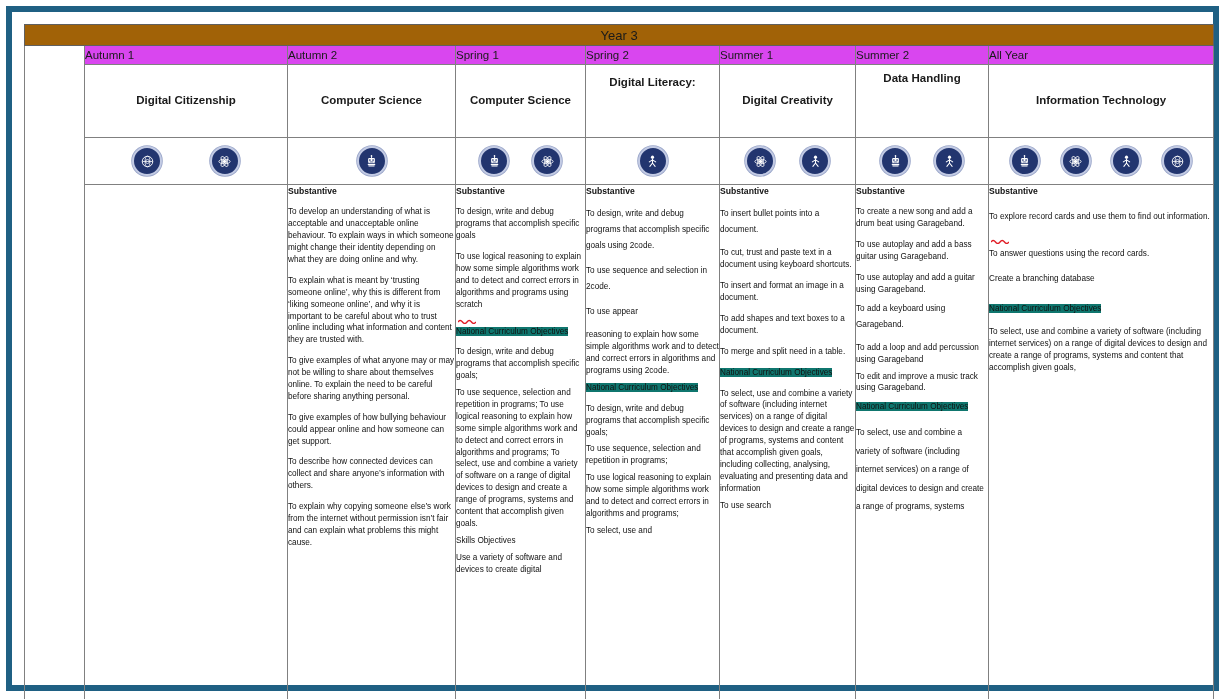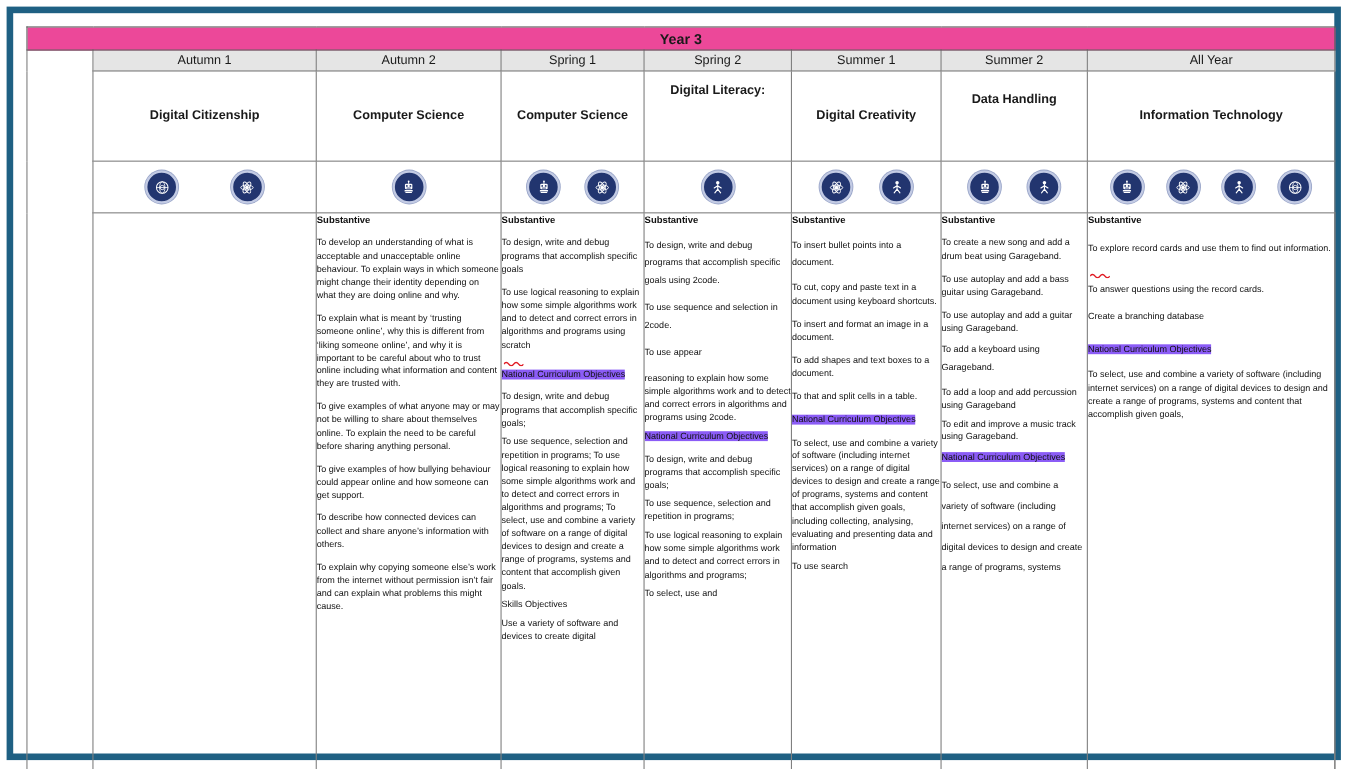--- a/index.html
+++ b/index.html
@@ -37,34 +37,33 @@
     table-layout: fixed;
   }
   #curriculum-table td {
     border: 1px solid #808080;
     vertical-align: top;
     padding: 0;
   }
 
   
   .title-cell {
-    background: #ec4899;
+    background: #a16207;
     text-align: center;
-    font-weight: bold;
+    font-weight: normal;
     font-size: 13px;
     color: #1a1a1a;
     height: 20px;
     vertical-align: middle !important;
     border: 1px solid #606060 !important;
   }
 
   
   .term-cell {
-    background: #e5e5e5;
-    text-align: center;
+    background: #d946ef;
     font-size: 11.5px;
     color: #1a1a1a;
     height: 18px;
     vertical-align: middle !important;
   }
 
   
   .subject-cell {
     text-align: center;
     font-weight: bold;
@@ -127,21 +126,21 @@
     margin-bottom: 9px;
     display: block;
   }
   .para {
     margin: 0 0 9px 0;
   }
   .para.tight { margin-bottom: 5px; }
   .para.loose { line-height: 1.95; }
   .para.vloose { line-height: 2.25; }
   .hl-yellow {
-    background: #8b5cf6;
+    background: #0f766e;
     box-decoration-break: clone;
     -webkit-box-decoration-break: clone;
   }
   .nc-head {
     margin: 0 0 9px 0;
     line-height: 1.45;
   }
   .nc-head.loose { line-height: 1.95; }
   .squiggle {
     display: block;
@@ -182,21 +181,21 @@
       <td class="term-cell">Summer 2</td>
       <td class="term-cell">All Year</td>
     </tr>
 
     <tr>
       <td class="subject-cell">Digital Citizenship</td>
       <td class="subject-cell">Computer Science</td>
       <td class="subject-cell">Computer Science</td>
       <td class="subject-cell" style="vertical-align:top !important;padding-top:10px">Digital Literacy:</td>
       <td class="subject-cell">Digital Creativity</td>
-      <td class="subject-cell" style="vertical-align:top !important;padding-top:19px">Data Handling</td>
+      <td class="subject-cell" style="vertical-align:top !important;padding-top:6px">Data Handling</td>
       <td class="subject-cell">Information Technology</td>
     </tr>
 
     <tr>
       <td class="icon-cell">
         <div class="icon-row">
           <span class="badge">
             <svg width="15" height="15" viewBox="0 0 16 16">
                   <circle cx="8" cy="8" r="5.6" fill="none" stroke="#ffffff" stroke-width="1"></circle>
                   <ellipse cx="8" cy="8" rx="2.6" ry="5.6" fill="none" stroke="#ffffff" stroke-width=".8"></ellipse>
@@ -382,24 +381,24 @@
         <p class="nc-head"><span class="hl-yellow">National Curriculum Objectives</span></p>
         <p class="para tight">To design, write and  debug programs that accomplish specific  goals;</p>
         <p class="para tight">To use sequence, selection and repetition in programs;</p>
         <p class="para tight">To use logical reasoning to explain  how some simple  algorithms work and to detect and correct errors in algorithms and programs;</p>
         <p class="para">To select, use and</p>
       </td>
 
       <td class="body-cell">
         <span class="sub-head">Substantive</span>
         <p class="para loose">To insert bullet points into a document.</p>
-        <p class="para">To cut, copy and paste text in a  document using  keyboard shortcuts.</p>
+        <p class="para">To cut, trust and paste text in a  document using  keyboard shortcuts.</p>
         <p class="para"> To insert and format an image in a  document.</p>
         <p class="para">To add shapes and text boxes to a document.</p>
-        <p class="para">To that and split cells in a table.</p>
+        <p class="para">To merge and split need in a table.</p>
         <p class="nc-head"><span class="hl-yellow">National Curriculum Objectives</span></p>
         <p class="para tight">To select, use and  combine a variety of  software (including internet services) on a range of digital  devices to design and  create a range of programs, systems  and content that  accomplish given  goals, including collecting, analysing, evaluating and  presenting data and  information</p>
         <p class="para">To use search</p>
       </td>
 
       <td class="body-cell">
         <span class="sub-head">Substantive</span>
         <p class="para" style="margin-top:0">To create a new song and add a drum beat using Garageband.</p>
         <p class="para">To use autoplay and  add a bass guitar  using Garageband.</p>
         <p class="para tight">To use autoplay and  add a guitar using  Garageband.</p>

